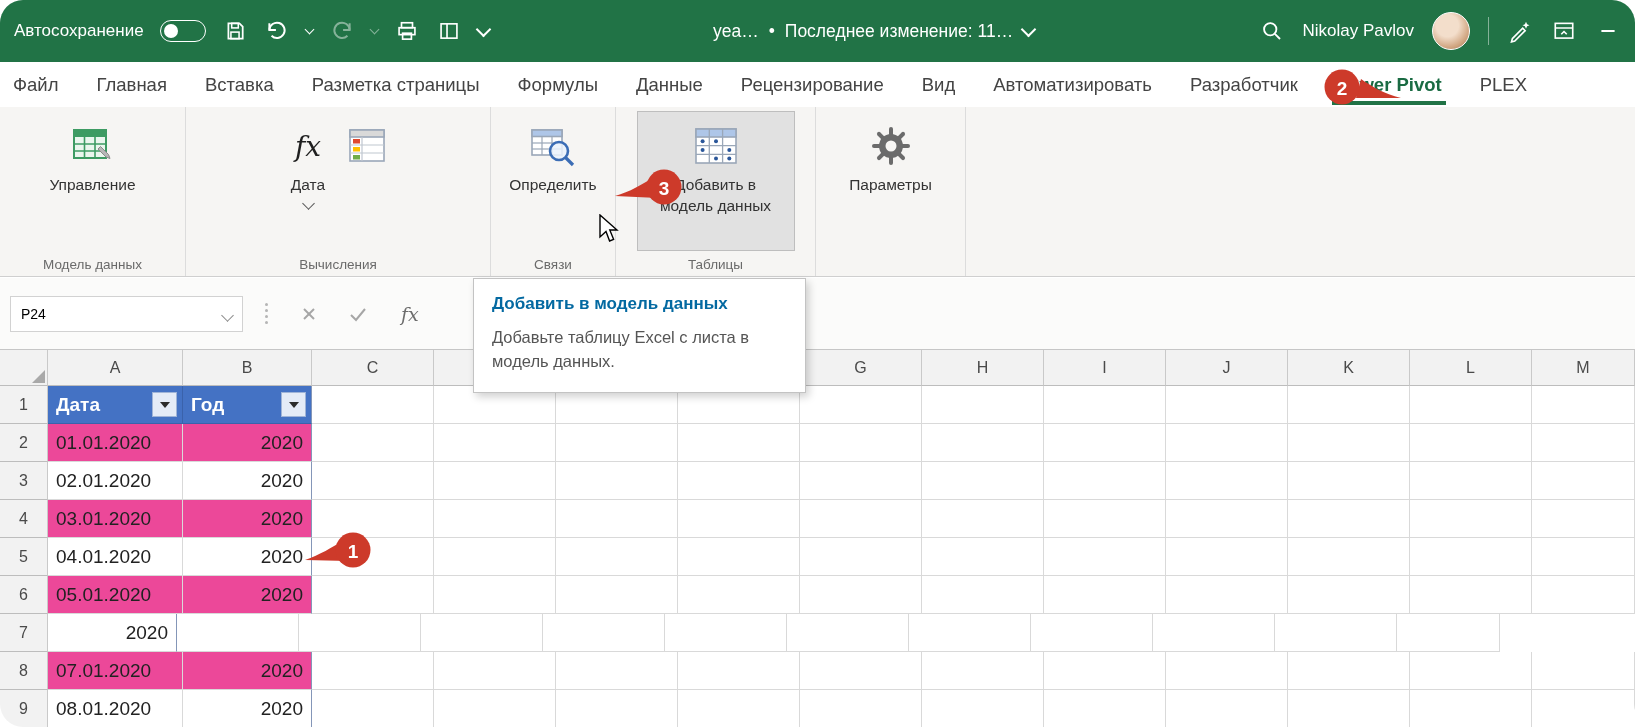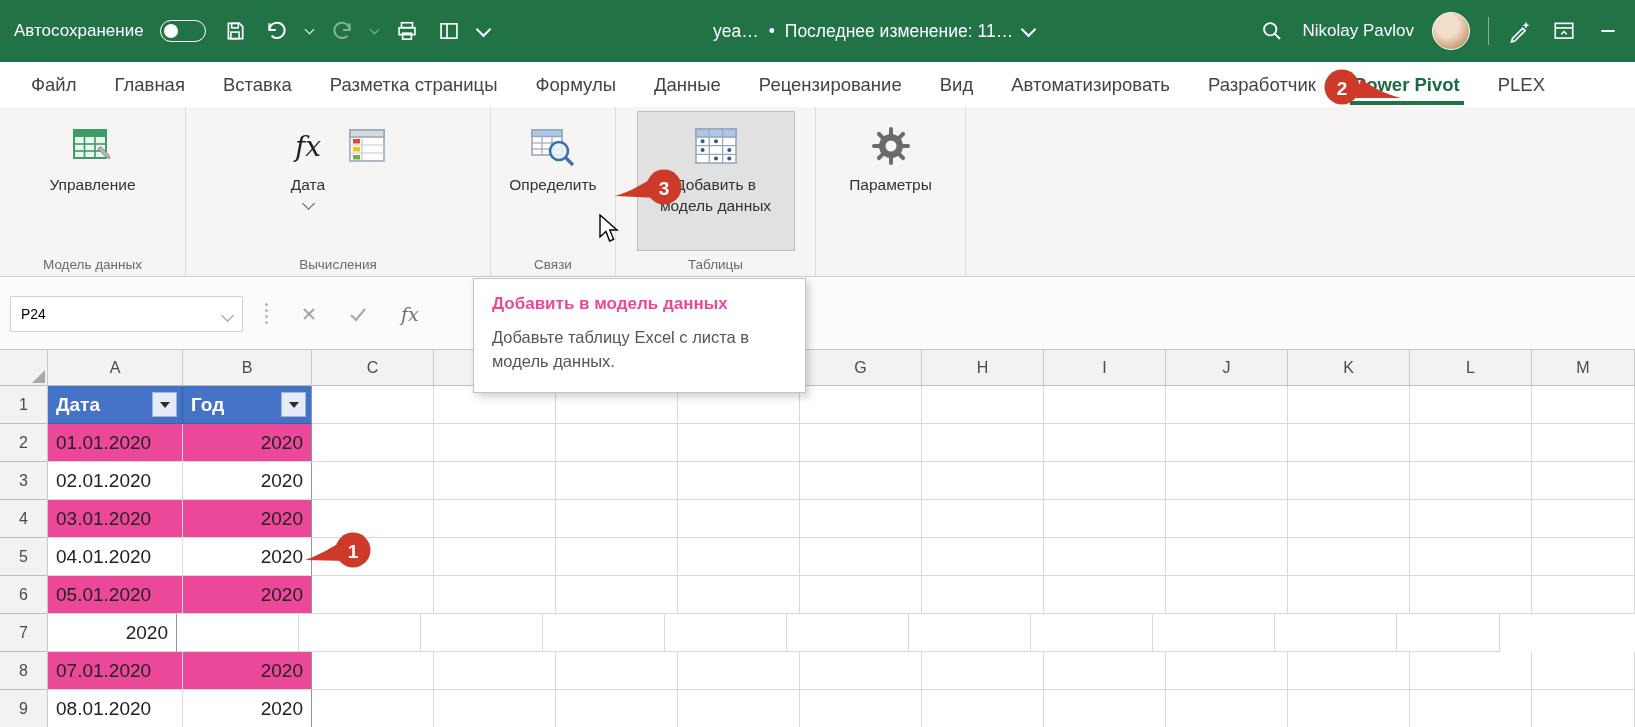--- a/index.html
+++ b/index.html
@@ -1,17 +1,17 @@
 <!DOCTYPE html>
 <html><head>
 <meta charset="utf-8">
 <style>
   html,body{margin:0;padding:0;background:#fff;}
   body{width:1635px;height:727px;overflow:hidden;font-family:"Liberation Sans","DejaVu Sans",sans-serif;}
-  .app{position:relative;width:1635px;height:727px;overflow:hidden;background:#fff;}
+  .app{position:relative;width:1635px;height:727px;overflow:hidden;background:#fff;border-radius:23px;}
 
   
   .titlebar{position:absolute;top:0;left:0;width:100%;height:62px;background:#217346;color:#fff;
     display:flex;align-items:center;box-sizing:border-box;padding:0 14px;font-size:17px;}
   .tb-left{display:flex;align-items:center;gap:16px;}
   .tb-center{display:flex;align-items:center;gap:10px;margin:0 auto;font-size:17.5px;white-space:nowrap;}
   .tb-right{display:flex;align-items:center;gap:18px;}
   .toggle{width:46px;height:22px;border:1.6px solid #fff;border-radius:12px;display:inline-flex;align-items:center;
     padding:0 3px;box-sizing:border-box;cursor:pointer;}
   .knob{width:14px;height:14px;background:#fff;border-radius:50%;}
@@ -20,21 +20,21 @@
   .disabled{opacity:.45;}
   .chev-w{width:9px;height:9px;border-right:2px solid #fff;border-bottom:2px solid #fff;
     transform:rotate(45deg);display:inline-block;margin-top:-4px;}
   .chev-w.small{width:6px;height:6px;border-width:1.6px;}
   .avatar{width:36px;height:36px;border-radius:50%;border:1.6px solid #fff;
     background:radial-gradient(circle at 40% 35%, #f3decb 0 35%, #cfa37e 70%, #8c6b4f 100%);}
   .tb-divider{width:1px;height:28px;background:rgba(255,255,255,.45);}
 
   
   .tabsrow{position:absolute;top:62px;left:0;width:100%;height:45px;background:#fff;display:flex;
-    align-items:stretch;padding-left:25px;box-sizing:border-box;gap:26px;}
+    align-items:stretch;padding-left:7px;box-sizing:border-box;gap:26px;}
   .tab{display:flex;align-items:center;padding:0 6px;font-size:18.5px;color:#444;position:relative;
     cursor:pointer;white-space:nowrap;}
   .tab.active{color:#1a6b43;font-weight:700;}
   .tab.active::after{content:"";position:absolute;left:2px;right:2px;bottom:2px;height:4px;background:#217346;}
 
   
   .ribbon{position:absolute;top:107px;left:0;width:100%;height:170px;background:#f6f5f3;
     border-bottom:1px solid #cfcfcf;display:flex;box-sizing:border-box;}
   .rgroup{position:relative;border-right:1px solid #dcdcdc;box-sizing:border-box;height:100%;
     display:flex;align-items:flex-start;justify-content:center;padding:4px 2px 24px;}
@@ -77,21 +77,21 @@
   .year-cell{justify-content:flex-end;padding-right:8px;}
   .tbr{border-right:1.4px solid #8496b8;}
   .filter-btn{width:23px;height:23px;background:#e4ebf7;border:1px solid #9fb4d8;display:flex;
     align-items:center;justify-content:center;flex:none;cursor:pointer;}
   .filter-arrow{width:0;height:0;border-left:5px solid transparent;border-right:5px solid transparent;
     border-top:6px solid #2b2b2b;}
 
   
   .tooltip{position:absolute;left:473px;top:278px;width:333px;box-sizing:border-box;background:#fff;
     border:1px solid #c3c3c3;box-shadow:3px 4px 8px rgba(0,0,0,.18);padding:15px 18px 18px;z-index:50;}
-  .tt-title{font-size:17px;font-weight:700;color:#ec4899;}
+  .tt-title{font-size:17px;font-weight:700;color:#0369a1;}
   .tt-body{margin-top:12px;font-size:16.5px;color:#555;line-height:1.45;}
 
   
   .callout{position:absolute;z-index:80;}
   .callout-num{fill:#fff;font-size:19px;font-weight:700;text-anchor:middle;dominant-baseline:central;
     font-family:"Liberation Sans","DejaVu Sans",sans-serif;}
   .cursor{position:absolute;z-index:90;}
 </style>
 </head>
 <body>

